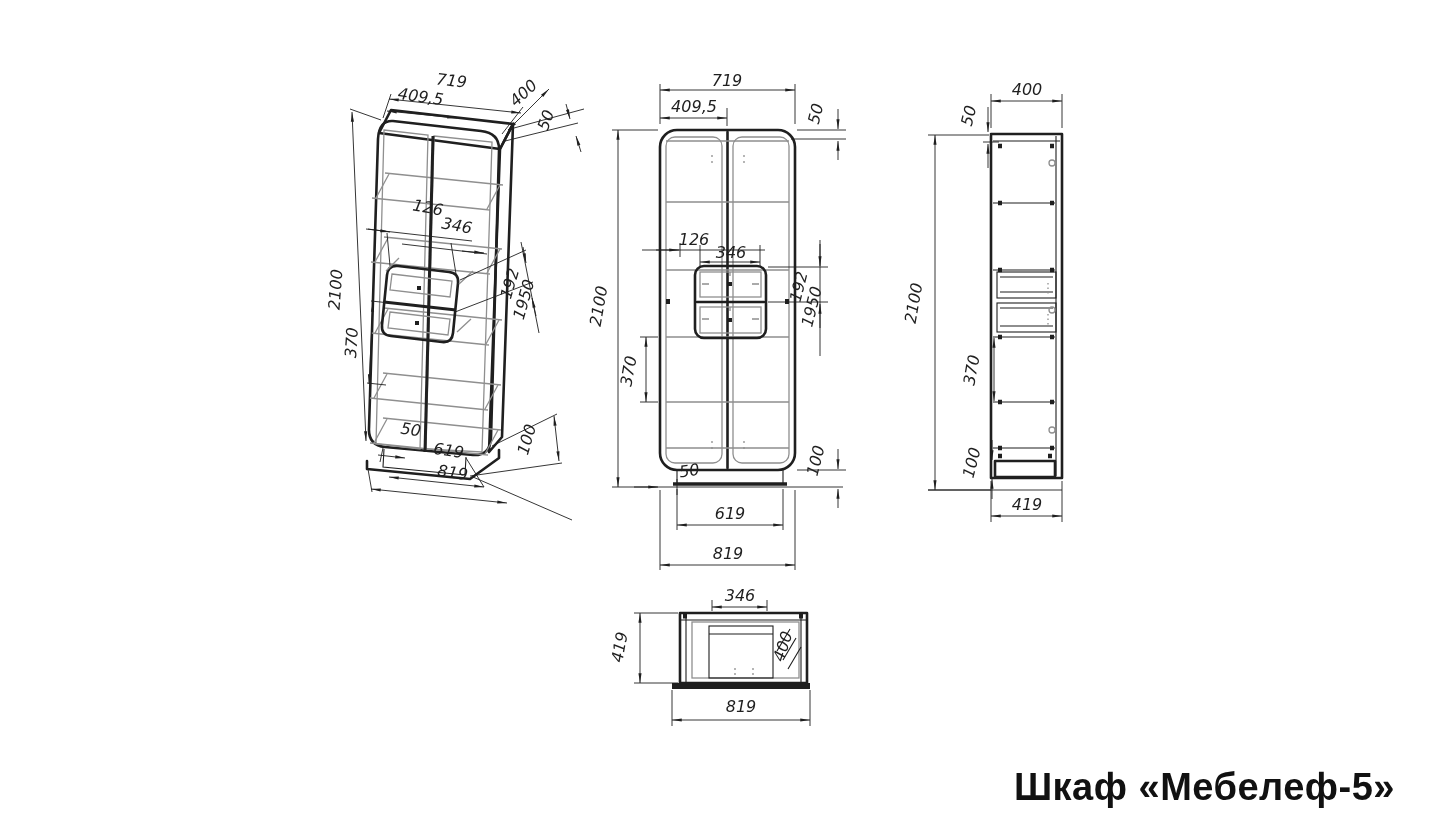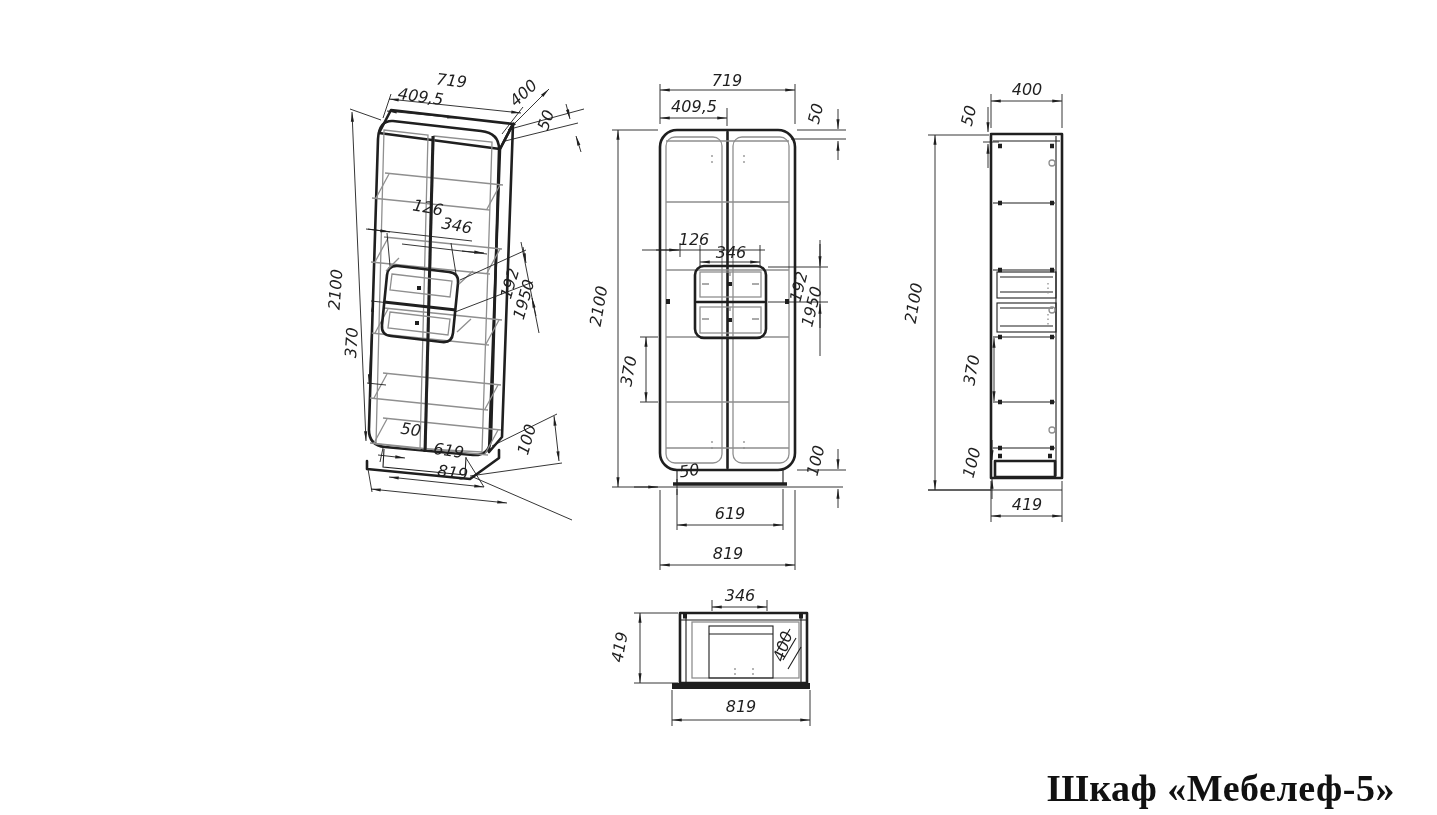--- a/index.html
+++ b/index.html
@@ -6,21 +6,21 @@
   #page{position:relative;width:1437px;height:815px;background:#ffffff;overflow:hidden;
         font-family:"DejaVu Sans",sans-serif;}
   svg{position:absolute;left:0;top:0;}
   
   .b  {stroke:#1f1f1f;stroke-width:2.6;fill:none;stroke-linejoin:round;stroke-linecap:round;}
   .t  {stroke:#1f1f1f;stroke-width:1.1;fill:none;}
   .g  {stroke:#8f8f8f;stroke-width:1.3;fill:none;}
   .d  {stroke:#1f1f1f;stroke-width:0.9;fill:none;}
   text.dim{font-family:"DejaVu Sans",sans-serif;font-style:italic;font-size:16px;
            fill:#1f1f1f;text-anchor:middle;}
-  .title{position:absolute;right:42px;top:766px;font-family:Liberation Serif, serif;
+  .title{position:absolute;right:42px;top:766px;font-family:Liberation Sans, sans-serif;
          font-weight:bold;font-size:38px;color:#111;letter-spacing:0.5px;}
 </style>
 </head>
 <body>
 
 <div id="page">
 <svg width="1437" height="815" viewBox="0 0 1437 815">
   <defs>
     <marker id="ar" viewBox="0 0 12 12" refX="11" refY="6" markerWidth="13" markerHeight="13" orient="auto-start-reverse">
       <path d="M1,4.4 L11,6 L1,7.6 Z" fill="#1f1f1f"></path>

